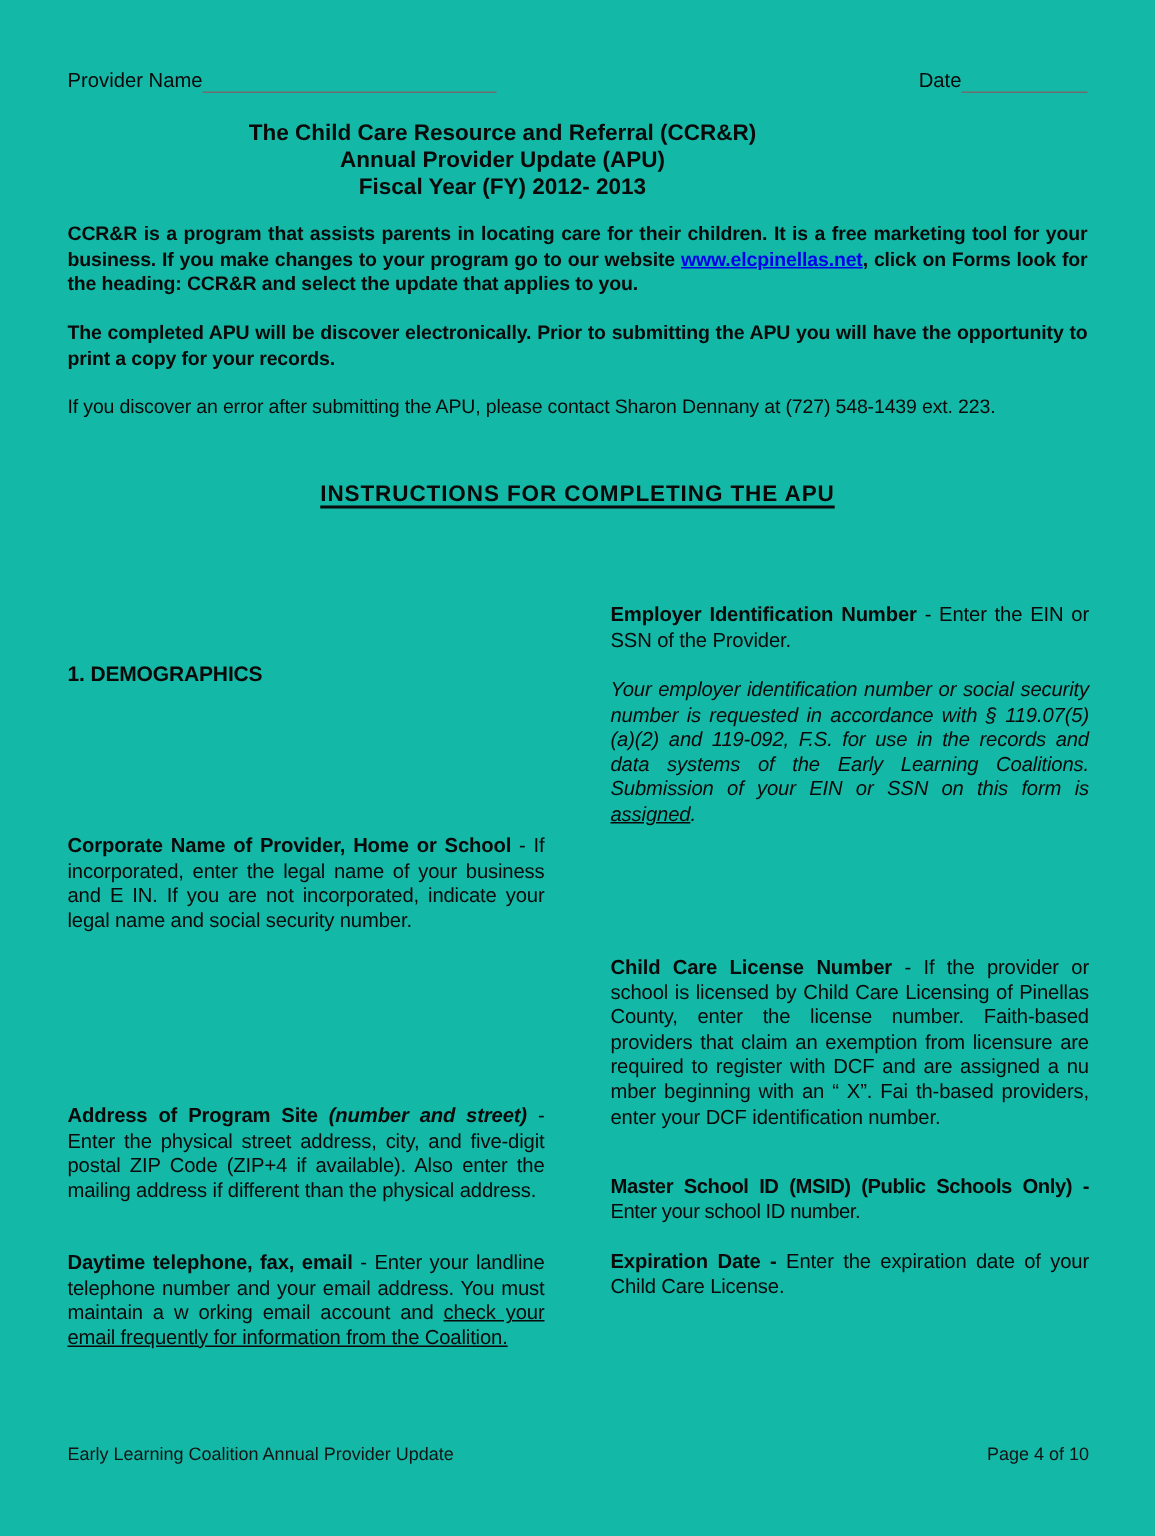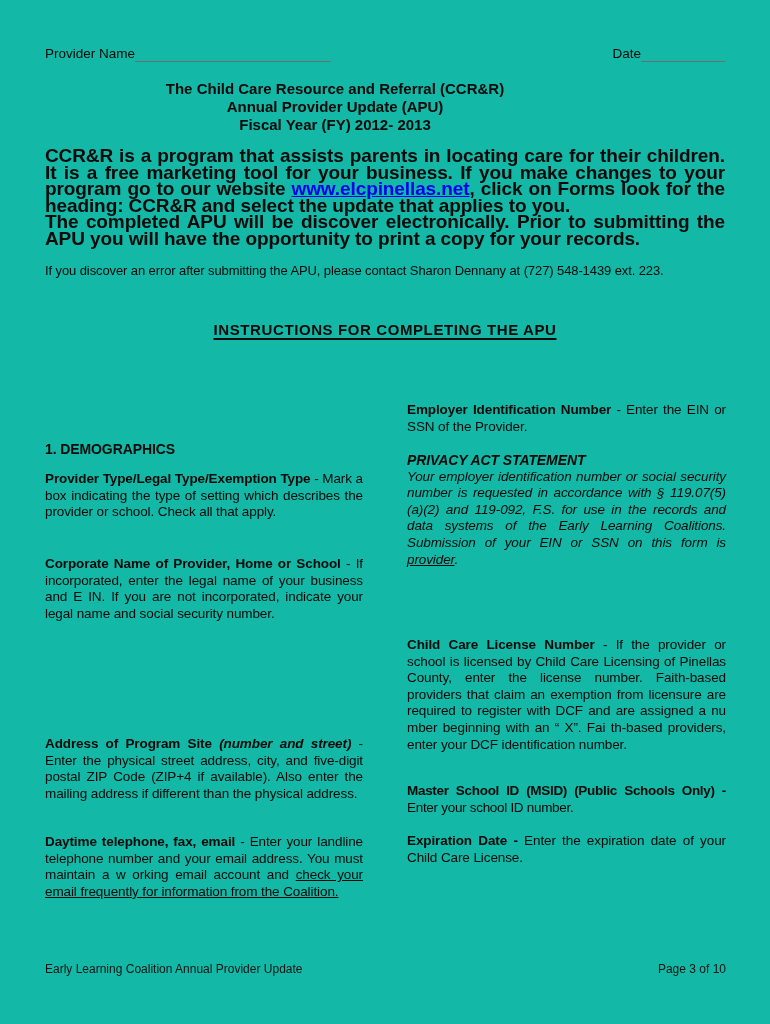--- a/index.html
+++ b/index.html
@@ -33,21 +33,21 @@
     top: 80px; left: 0; width: 670px;
     text-align: center;
     font-weight: bold;
     font-size: 15px;
     line-height: 18px;
   }
 
   
   .intro-p {
     left: 45px; width: 680px;
-    font-size: 19px; line-height: 16.5px;
+    font-size: 13px; line-height: 16.5px;
     text-align: justify;
     letter-spacing: -0.1px;
   }
   .bold { font-weight: bold; }
   .link {
     color: #0000ee;
     text-decoration: underline;
     font-weight: bold;
     cursor: pointer;
   }
@@ -114,58 +114,54 @@
   <p class="abs intro-p bold" style="top:214px">The completed APU will be discover electronically. Prior to submitting the APU you will have the opportunity to print a copy for your records.</p>
 
   <p class="abs intro-p p3" style="top:263px">If you discover an error after submitting the APU, please contact Sharon Dennany at (727) 548-1439 ext. 223.</p>
 
   <div class="abs instructions-heading">
     <span>INSTRUCTIONS FOR COMPLETING THE APU</span>
   </div>
 
   <p class="abs para colL sec-head" style="top:441px">1. DEMOGRAPHICS</p>
 
-  <p class="abs para colL" style="top:471px">
-    <b>Provider Type/Legal Type/Exemption Type</b><span> - </span><span>Mark a box indicating the type of setting which describes the provider or school. Check all that apply.</span>
-  </p>
 
   <p class="abs para colL" style="top:556px">
     <b>Corporate Name of Provider, Home or School</b><span> - </span><span>If incorporated, enter the legal name of your business and E IN.  If you are not incorporated, indicate your legal name and social security number.</span>
   </p>
 
 
   <p class="abs para colL" style="top:736px">
     <b>Address of Program Site</b><b class="it"> (number and street)</b><span> - </span><span>Enter the physical street address, city, and five-digit postal ZIP Code (ZIP+4 if available).  Also enter the mailing address if different than the physical address.</span>
   </p>
 
   <p class="abs para colL" style="top:834px">
     <b>Daytime telephone, fax, email</b><span> - </span><span>Enter your landline telephone number and your email address. You must maintain a w orking email account and </span><span class="u">check your email frequently for information from the Coalition.</span>
   </p>
 
   <p class="abs para colR" style="top:402px">
     <b>Employer Identification Number</b><span> - </span><span>Enter the EIN or SSN of the Provider.</span>
   </p>
 
   <div class="abs para colR" style="top:452px">
-    <div class="sec-head it">PRIVACY ACT STATEMENT</div>
     <div class="it">
-      <span>Your employer identification number or social security number is requested in accordance with § 119.07(5)(a)(2) and 119-092, F.S. for use in the records and data systems of the Early Learning Coalitions.  Submission of your EIN or SSN on this form is </span><span class="u">provider</span><span>.</span>
+      <span>Your employer identification number or social security number is requested in accordance with § 119.07(5)(a)(2) and 119-092, F.S. for use in the records and data systems of the Early Learning Coalitions.  Submission of your EIN or SSN on this form is </span><span class="u">assigned</span><span>.</span>
     </div>
   </div>
 
   <p class="abs para colR" style="top:637px">
     <b>Child Care License Number</b><span> - </span><span>If the provider or school is licensed by Child Care Licensing of Pinellas County, enter the license number.  Faith-based providers that claim an exemption from licensure are required to register with DCF and are assigned a nu mber beginning with an “ X”.  Fai th-based providers, enter your DCF identification number.</span>
   </p>
 
   <p class="abs para colR" style="top:783px; letter-spacing:-0.3px">
     <b>Master School ID (MSID) (Public Schools Only) - </b><span>Enter your school ID number.</span>
   </p>
 
   <p class="abs para colR" style="top:833px">
     <b>Expiration Date - </b><span>Enter the expiration date of your Child Care License.</span>
   </p>
 
   <div class="abs footer">
     <span>Early Learning Coalition Annual Provider Update</span>
-    <span>Page 3 of 10</span>
+    <span>Page 4 of 10</span>
   </div>
 
 </div>
 
 </body></html>

